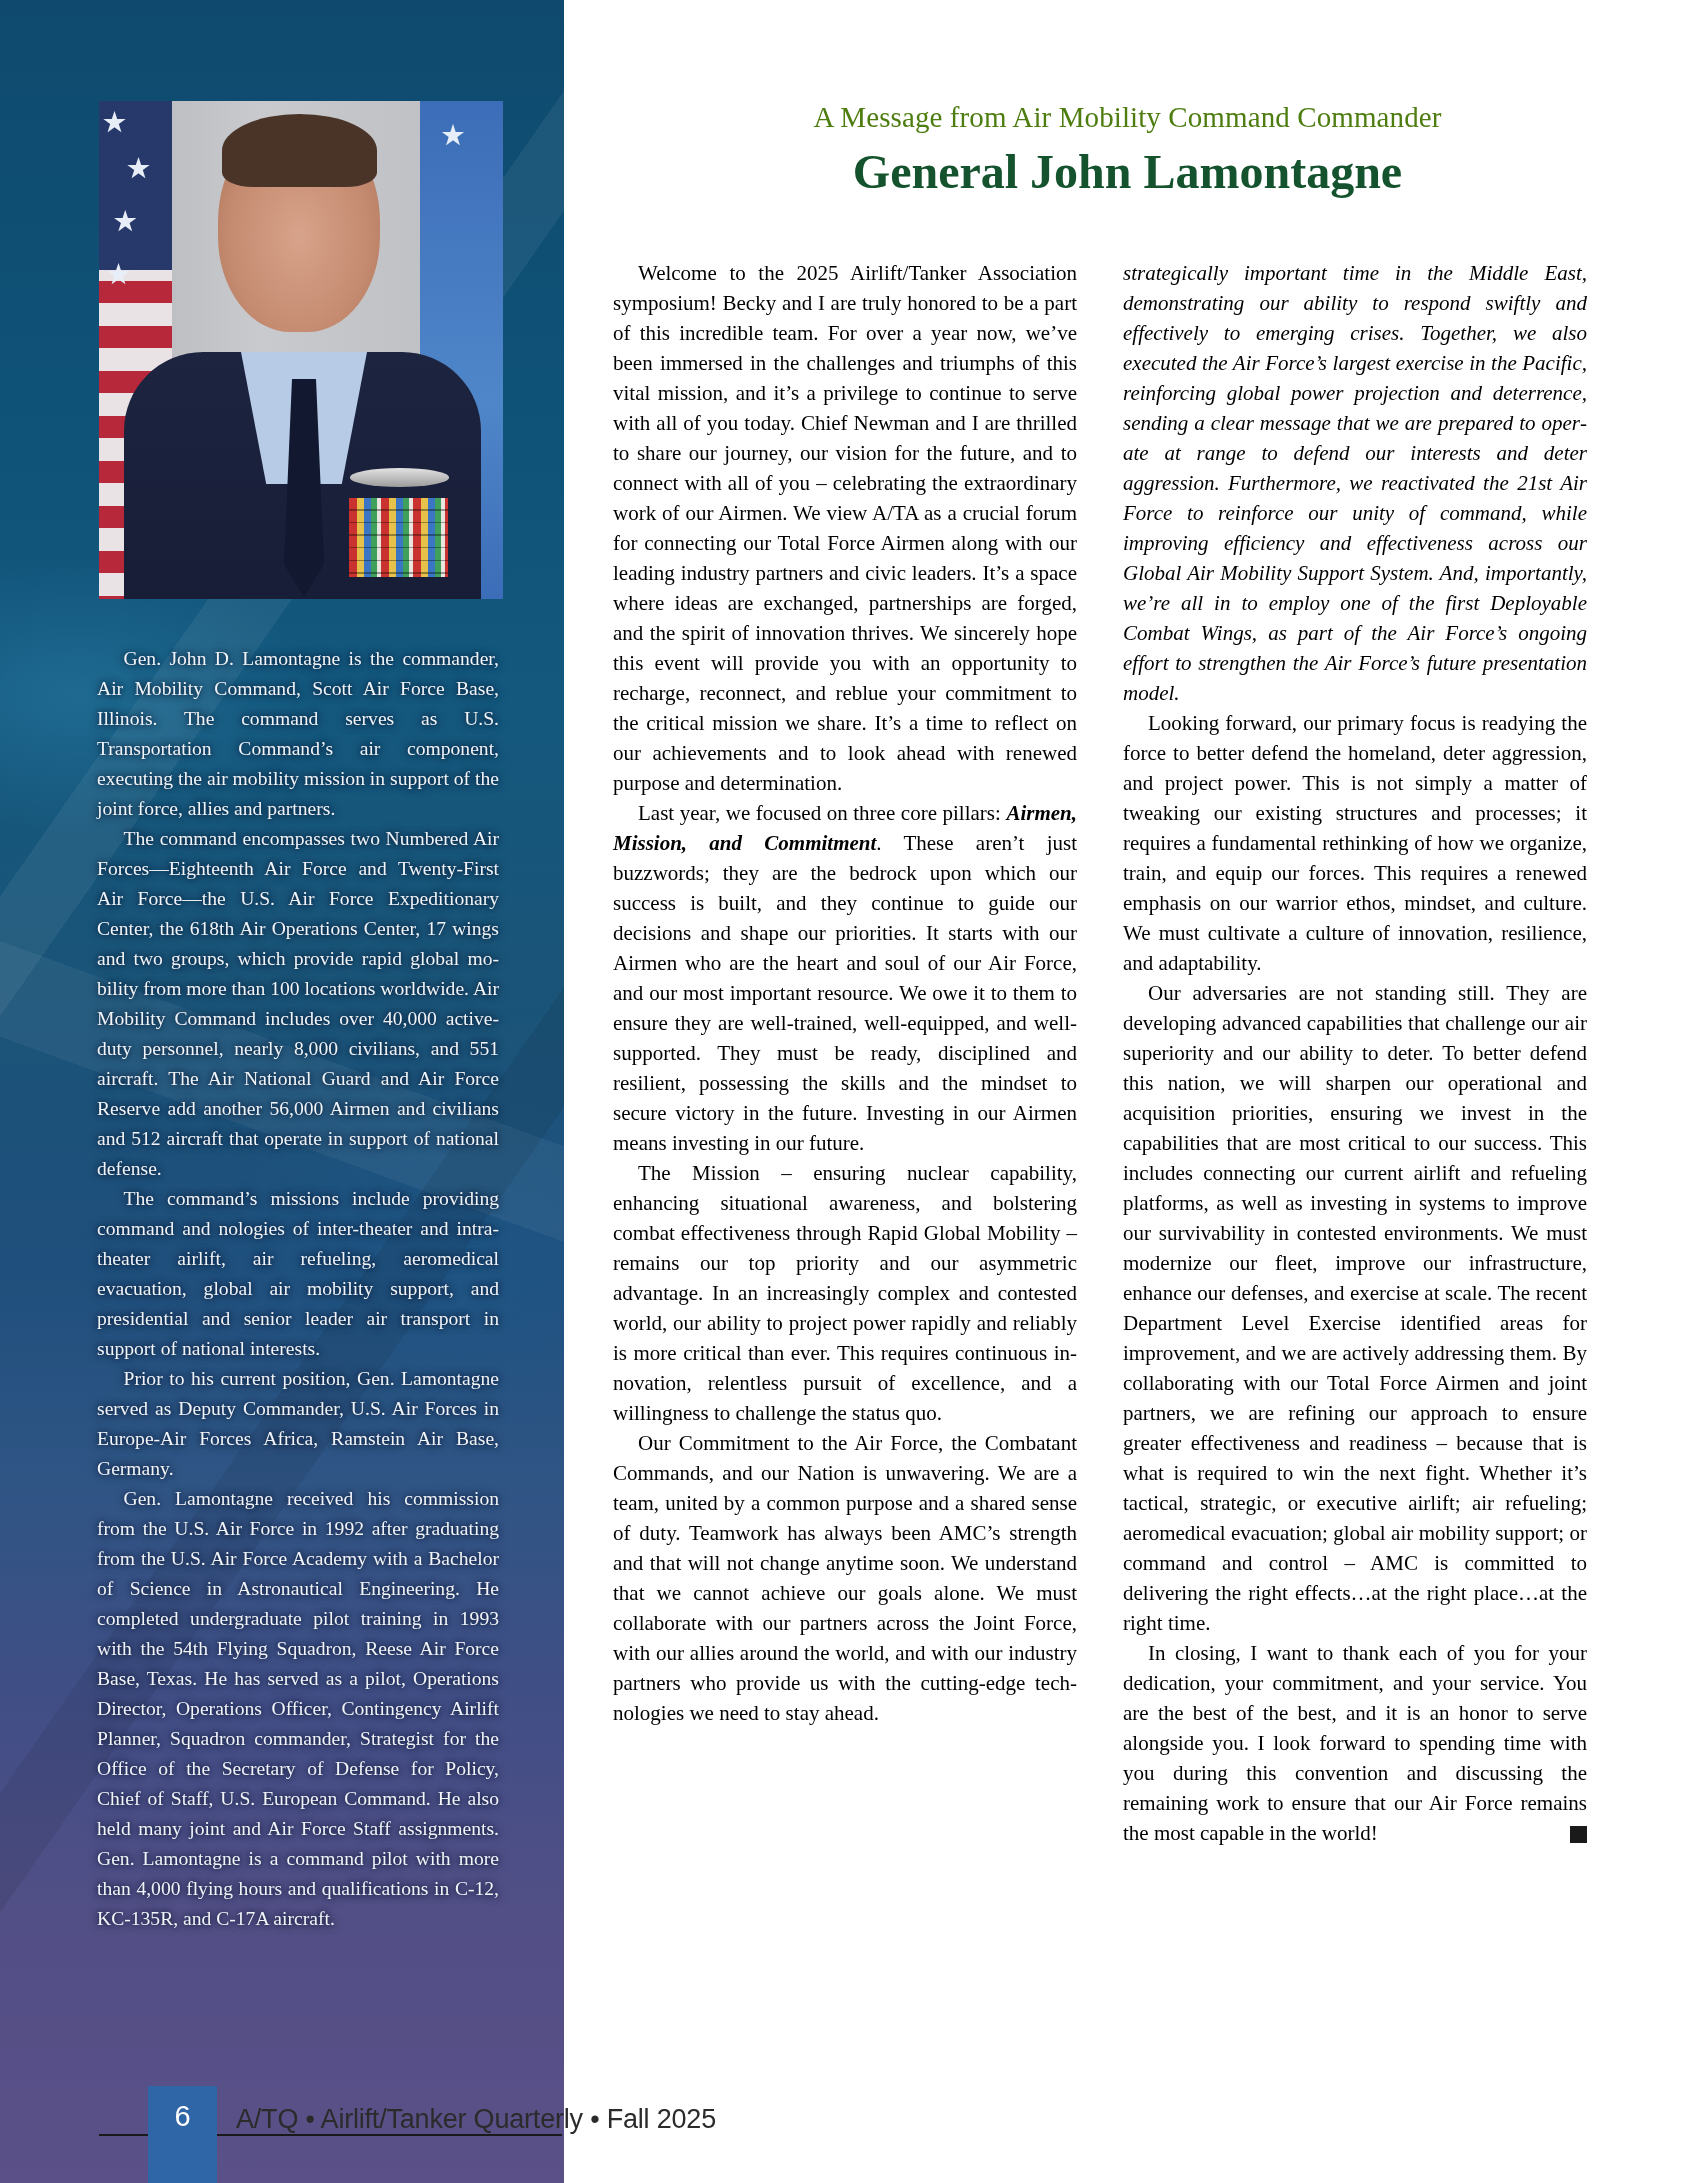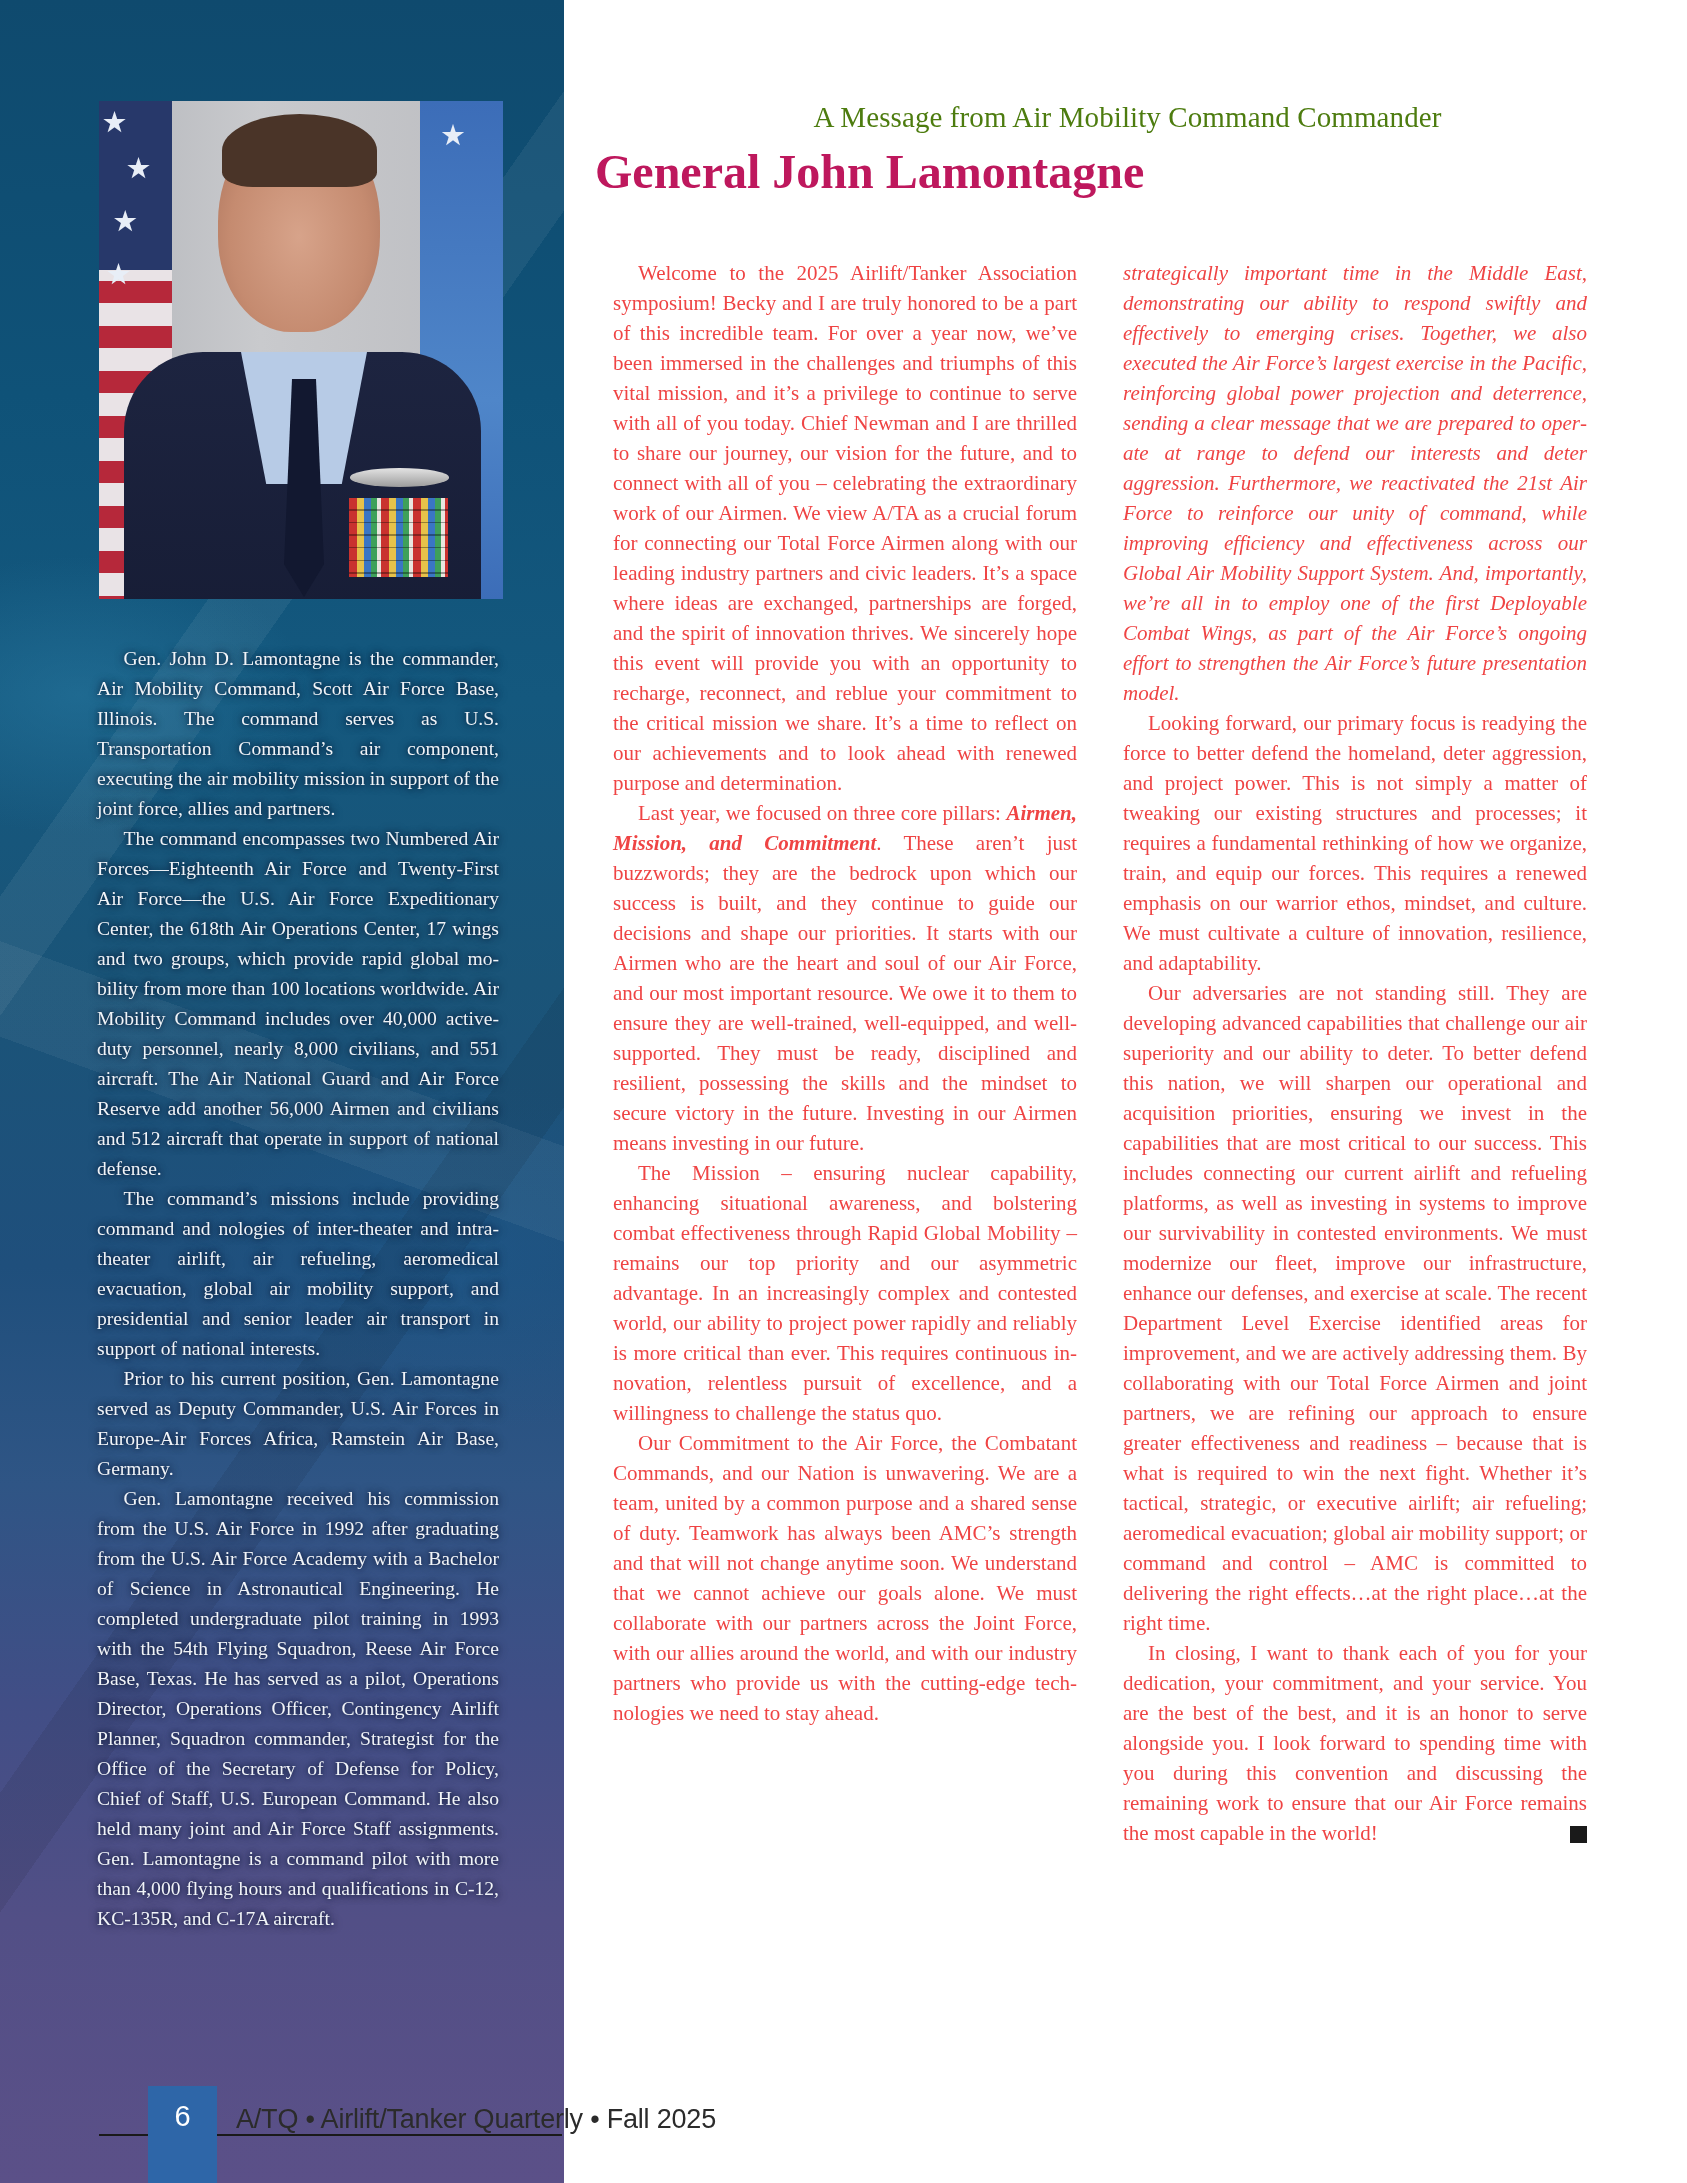--- a/index.html
+++ b/index.html
@@ -88,26 +88,26 @@
     margin-top: 12px;
   }
   .bio p { margin: 0; text-indent: 26.5px; }
   
   .kicker {
     position: absolute; left: 595px; width: 1065px; top: 101px;
     text-align: center; font-size: 29px; color: #4d7c0f; letter-spacing: 0.1px;
   }
   .headline {
     position: absolute; left: 595px; width: 1065px; top: 144px;
-    text-align: left; font-size: 48px; font-weight: bold; color: #be185d;
+    text-align: center; font-size: 48px; font-weight: bold; color: #14532d;
   }
   
   .col {
     position: absolute; top: 258px; width: 464px;
-    color: #ef4444; font-size: 21px; line-height: 30px;
+    color: #000000; font-size: 21px; line-height: 30px;
     text-align: justify; hyphens: manual;
   }
   .col p { margin: 0; text-indent: 25px; }
   .col p.cont { text-indent: 0; font-style: italic; }
   .col-mid { left: 613px; }
   .col-right { left: 1123px; }
   .pillars { font-style: italic; font-weight: bold; }
   .end-mark {
     display: inline-block; float: right; width: 17px; height: 17px;
     background: #1a1a1a; margin-top: 8px;

